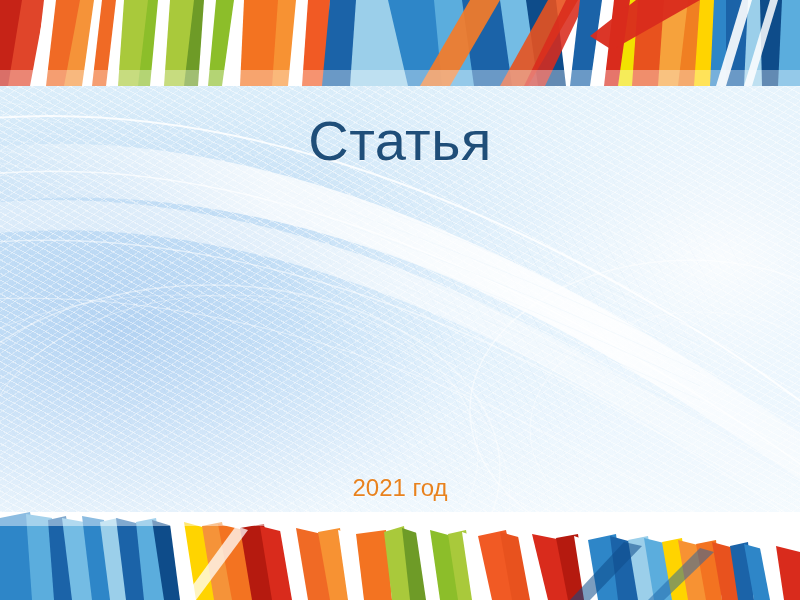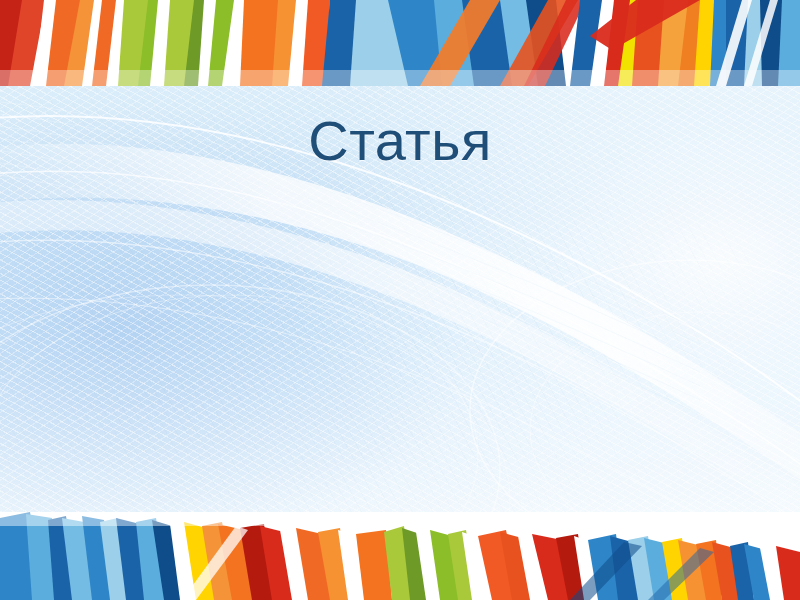--- a/index.html
+++ b/index.html
@@ -328,14 +328,15 @@
         <polygon points="236,14 248,18 196,88 182,88" fill="#ffffff" opacity="0.75"></polygon>
       </g>
 
       <rect x="0" y="0" width="800" height="14" fill="#ffffff" opacity="0.45"></rect>
     </svg>
   </div>
 
   <div class="title">Статья</div>
 
 
+  <div class="year">2021 год</div>
 
 </div>
 
 </body></html>

